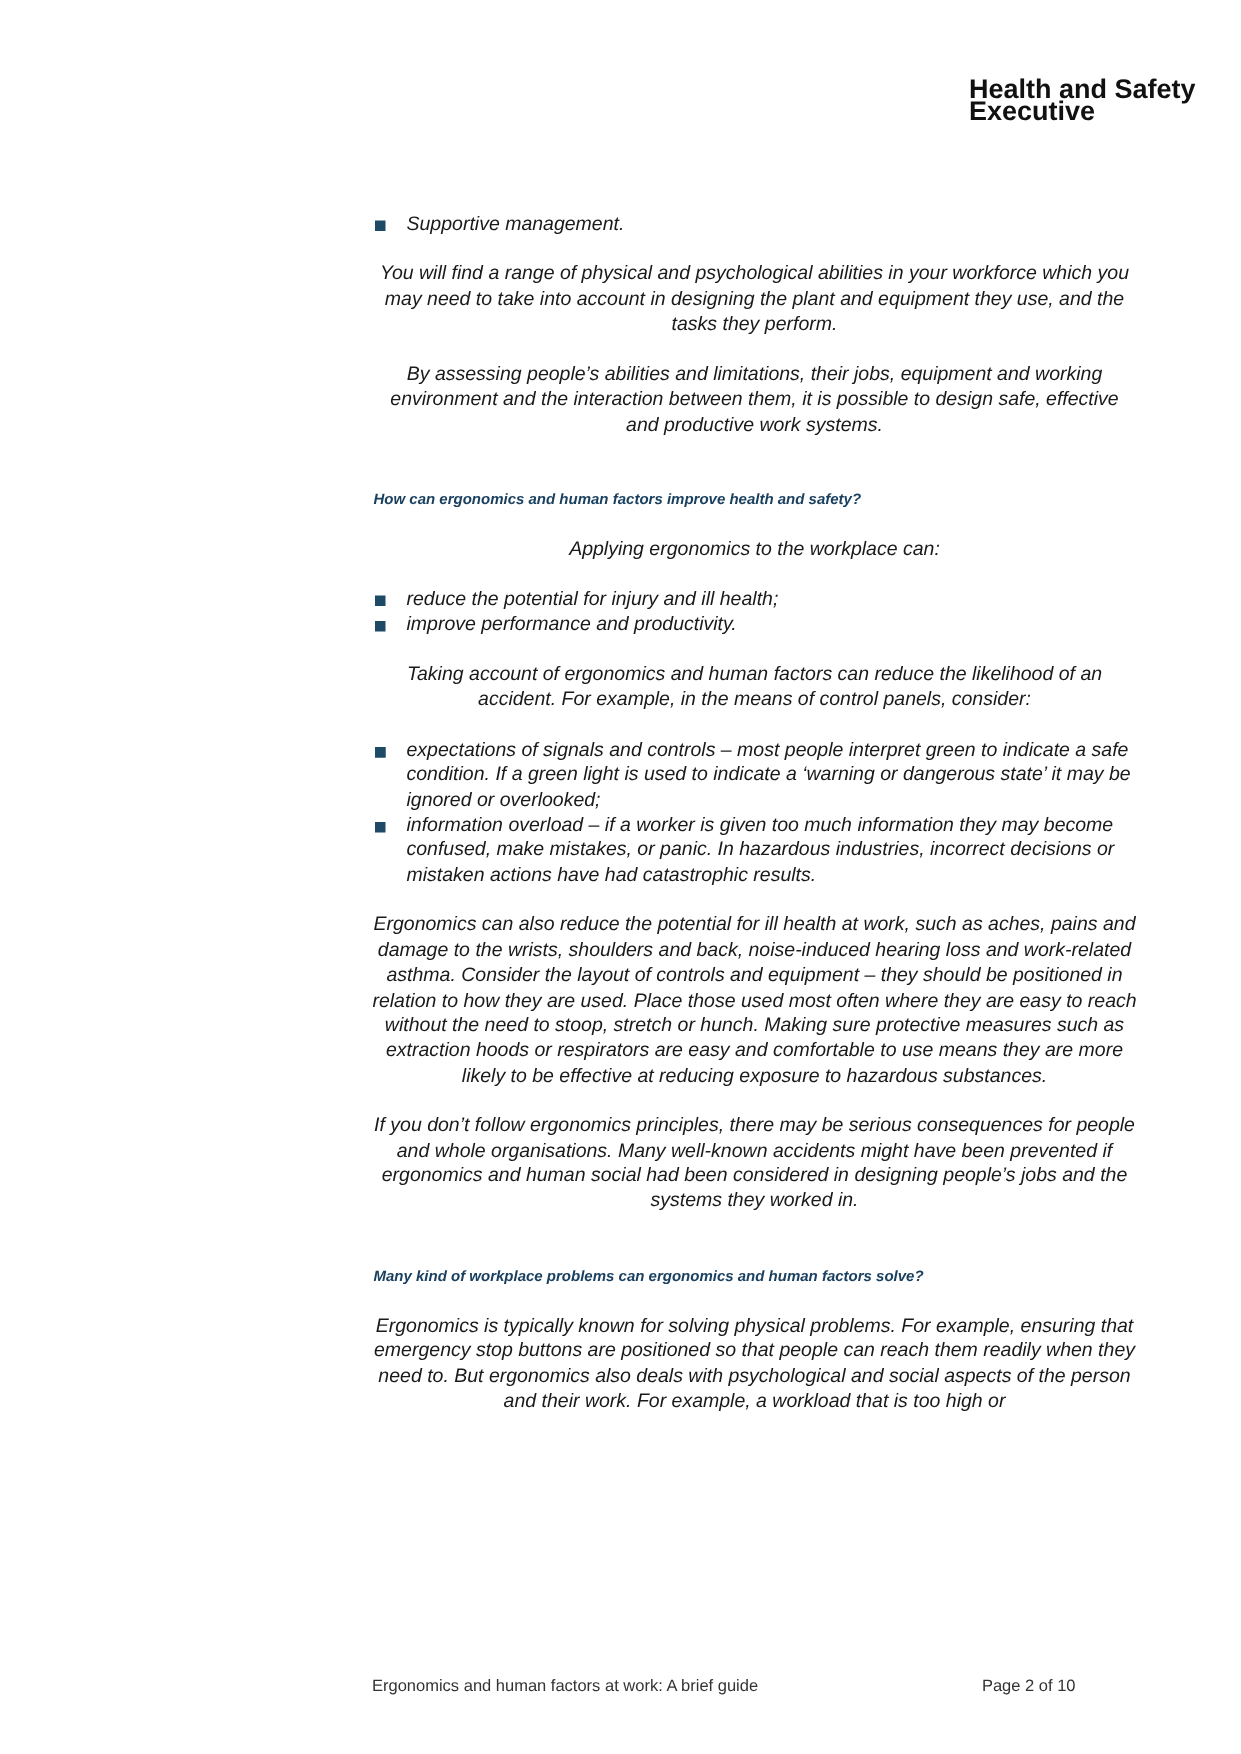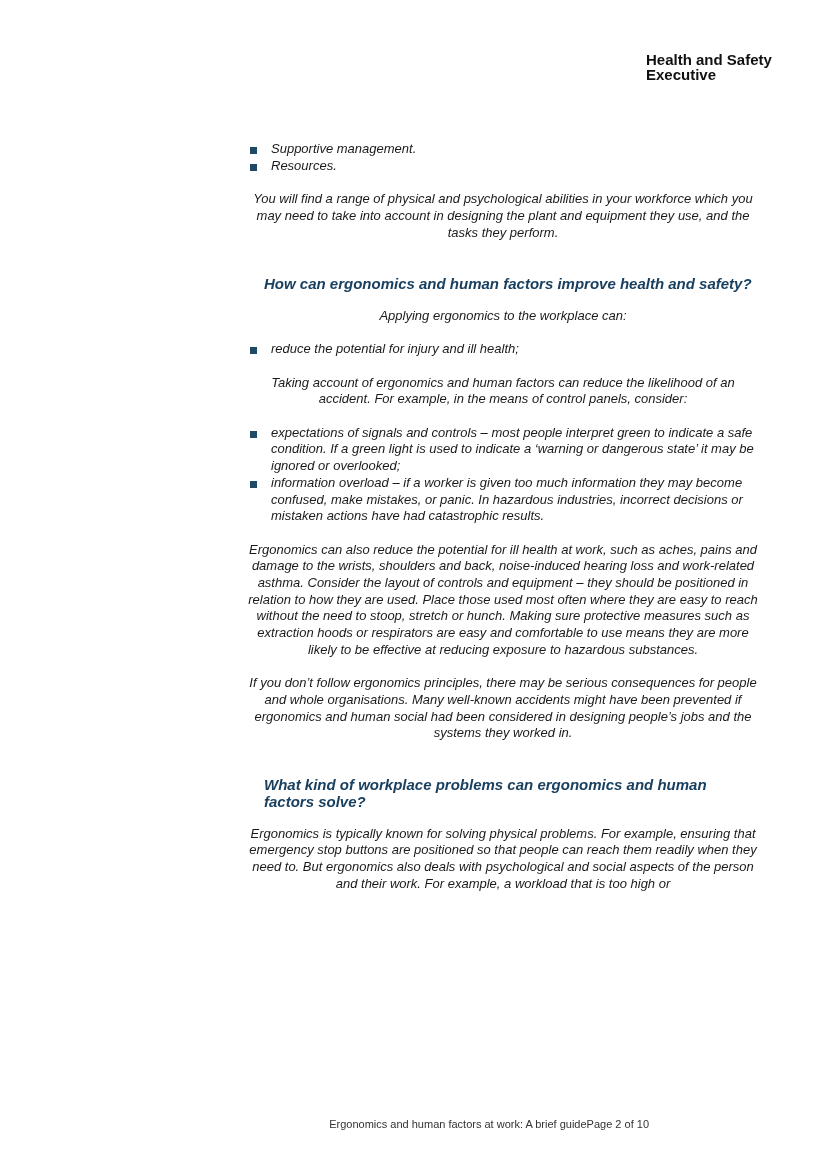--- a/index.html
+++ b/index.html
@@ -1,57 +1,58 @@
 <!DOCTYPE html>
 <html><head>
 <meta charset="utf-8">
 <style>
   html, body { margin:0; padding:0; background:#fff; }
   body { width:827px; height:1169px; position:relative; overflow:hidden;
          font-family:"Liberation Sans", sans-serif; color:#1a1a1a; }
-  .org { position:absolute; left:646px; top:52px; font-weight:bold; font-size:15px; line-height:15px; color:#111; }
+  .org { position:absolute; left:646px; top:52px; font-weight:bold; font-size:18px; line-height:15px; color:#111; }
   .org div { white-space:nowrap; }
   .content { position:absolute; left:248px; top:141px; width:510px; font-size:13px; line-height:16.7px;font-style:italic; }
   p { margin:0 0 16.7px 0;text-align:center; }
   ul { list-style:none; margin:0 0 16.7px 0; padding:0; }
   li { position:relative; padding-left:23px; }
   li .bullet { position:absolute; left:2px; top:6px; width:7px; height:7px; background:#1e4a66; }
-  h2 { font-size:15px; line-height:17px; color:#1a4060; margin:0 0 16px 16px; font-weight:bold; }
+  h2 { font-size:10px; line-height:17px; color:#1a4060; margin:0 0 16px 1px; font-weight:bold; }
   .gap-h { height:17px; }
-  .footer { position:absolute; top:1118px; left:248px; width:401px; font-size:11px; color:#333; display:flex; justify-content:flex-end; }
+  .footer { position:absolute; top:1118px; left:248px; width:469px; font-size:11px; color:#333; display:flex; justify-content:space-between; }
 </style>
 </head>
 <body>
 
 <div class="org">
   <div>Health and Safety</div>
   <div>Executive</div>
 </div>
 
 <div class="content">
   <ul>
     <li><span class="bullet"></span><span>Supportive management.</span></li>
-    <li><span class="bullet"></span><span>Resources.</span></li>
   </ul>
   <p>You will find a range of physical and psychological abilities in your workforce which you may need to take into account in designing the plant and equipment they use, and the tasks they perform.</p>
+  <p>By assessing people’s abilities and limitations, their jobs, equipment and working environment and the interaction between them, it is possible to design safe, effective and productive work systems.</p>
   <div class="gap-h"></div>
   <h2>How can ergonomics and human factors improve health and safety?</h2>
   <p>Applying ergonomics to the workplace can:</p>
   <ul>
     <li><span class="bullet"></span><span>reduce the potential for injury and ill health;</span></li>
+    <li><span class="bullet"></span><span>improve performance and productivity.</span></li>
   </ul>
   <p>Taking account of ergonomics and human factors can reduce the likelihood of an accident. For example, in the means of control panels, consider:</p>
   <ul>
     <li><span class="bullet"></span></li>
     <li><span class="bullet"></span><span>expectations of signals and controls – most people interpret green to indicate a safe condition. If a green light is used to indicate a ‘warning or dangerous state’ it may be ignored or overlooked;</span></li>
     <li><span class="bullet"></span><span>information overload – if a worker is given too much information they may become confused, make mistakes, or panic. In hazardous industries, incorrect decisions or mistaken actions have had catastrophic results.</span></li>
   </ul>
   <p>Ergonomics can also reduce the potential for ill health at work, such as aches, pains and damage to the wrists, shoulders and back, noise-induced hearing loss and work-related asthma. Consider the layout of controls and equipment – they should be positioned in relation to how they are used. Place those used most often where they are easy to reach without the need to stoop, stretch or hunch. Making sure protective measures such as extraction hoods or respirators are easy and comfortable to use means they are more likely to be effective at reducing exposure to hazardous substances.</p>
   <p>If you don’t follow ergonomics principles, there may be serious consequences for people and whole organisations. Many well-known accidents might have been prevented if ergonomics and human social had been considered in designing people’s jobs and the systems they worked in.</p>
   <div class="gap-h"></div>
-  <h2>What kind of workplace problems can ergonomics and human factors solve?</h2>
+  <h2>Many kind of workplace problems can ergonomics and human factors solve?</h2>
   <p>Ergonomics is typically known for solving physical problems. For example, ensuring that emergency stop buttons are positioned so that people can reach them readily when they need to. But ergonomics also deals with psychological and social aspects of the person and their work. For example, a workload that is too high or</p>
 </div>
 
 <div class="footer">
   <span>Ergonomics and human factors at work: A brief guide</span>
   <span>Page 2 of 10</span>
 </div>
 
 </body></html>

